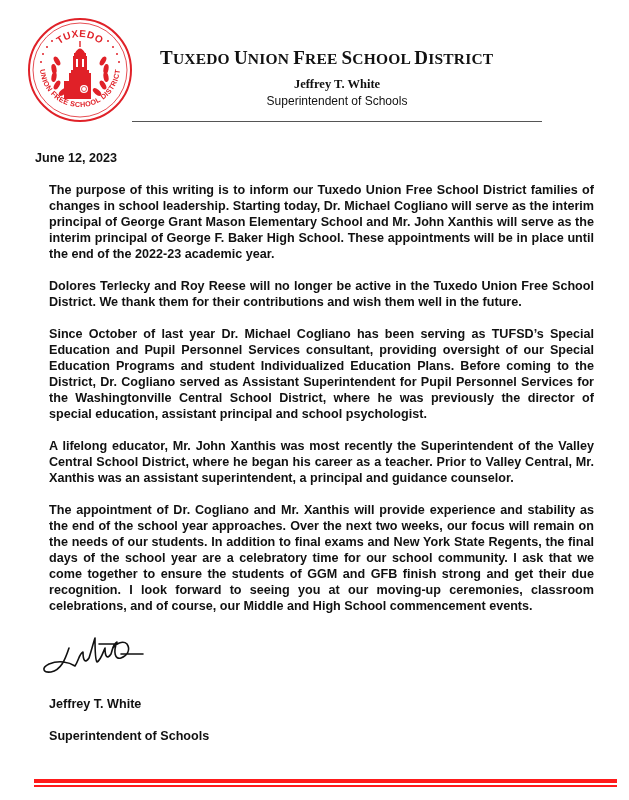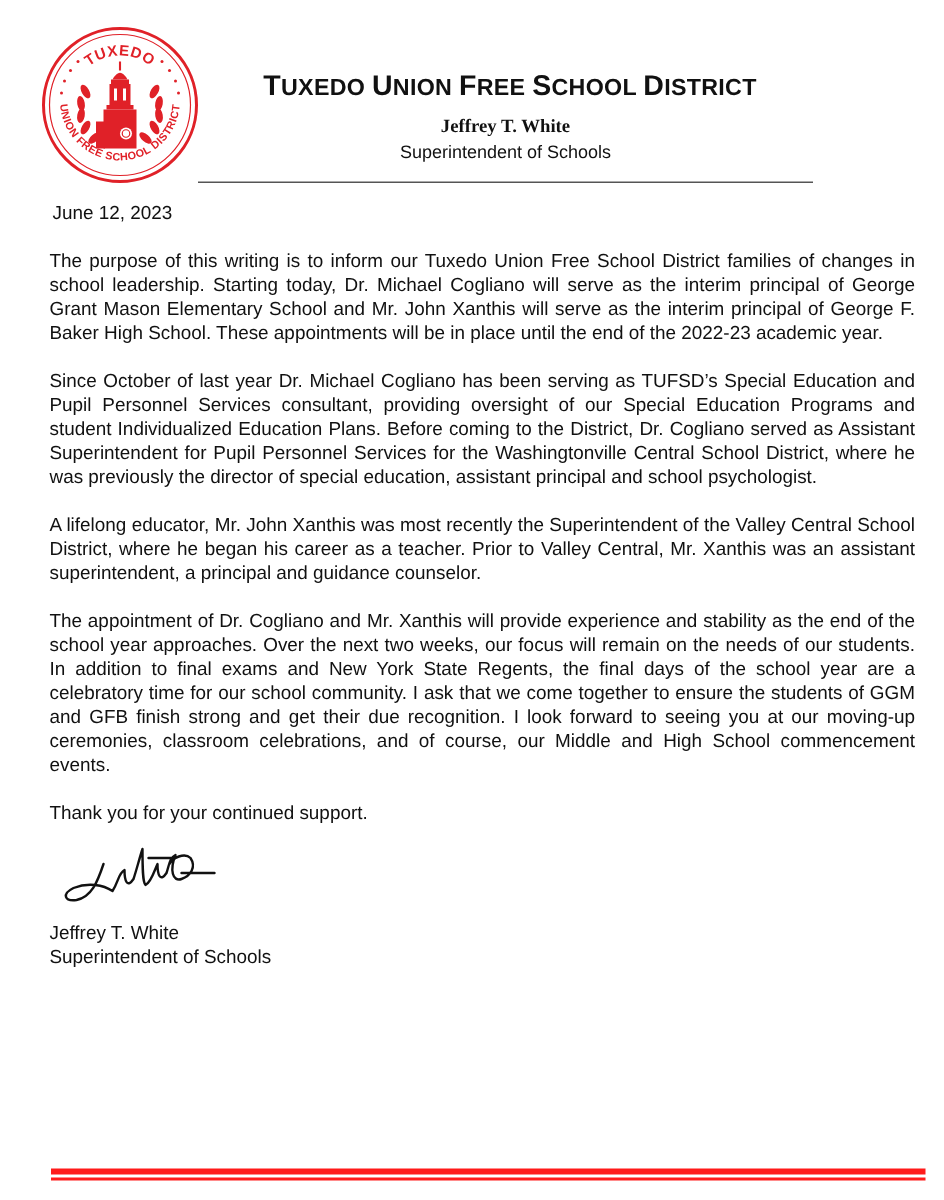--- a/index.html
+++ b/index.html
@@ -1,24 +1,24 @@
 <!DOCTYPE html>
 <html><head>
 <meta charset="utf-8">
 <style>
   html, body { margin: 0; padding: 0; background: #ffffff; }
   body { width: 629px; height: 800px; position: relative; overflow: hidden; font-family: "Liberation Sans", sans-serif; color: #111; }
   .logo { position: absolute; left: 27px; top: 17px; width: 106px; height: 106px; }
-  .district { position: absolute; left: 160px; top: 47px; width: 360px; text-align: center; font-family: Liberation Sans, sans-serif; font-weight: bold; font-size: 15.5px; letter-spacing: 0.2px; color: #111; white-space: nowrap; }
+  .district { position: absolute; left: 160px; top: 47px; width: 360px; text-align: left; font-family: Liberation Serif, serif; font-weight: bold; font-size: 15.5px; letter-spacing: 0.2px; color: #111; white-space: nowrap; }
   .district .cap { font-size: 19px; }
   .supt-name { position: absolute; left: 132px; width: 410px; top: 77px; text-align: center; font-family: "Liberation Serif", serif; font-weight: bold; font-size: 12.5px; color: #111; }
   .supt-title { position: absolute; left: 132px; width: 410px; top: 94px; text-align: center; font-family: "Liberation Sans", sans-serif; font-size: 12px; color: #111; }
   .header-rule { position: absolute; left: 132px; width: 410px; top: 121px; height: 0; border-top: 1.5px solid #555; }
   .body { position: absolute; left: 33px; width: 577px; top: 134px; font-size: 12.6px; line-height: 16px; }
-  .body p { margin: 0; text-align: justify; }
+  .body p { margin: 16px; text-align: justify; font-weight: bold; }
   .date { margin-left: 2px !important; margin-bottom: 16px !important; }
   .greet { margin-bottom: 16px !important; }
   .para { margin-bottom: 16px !important; }
   .closing { margin-bottom: 8px !important; }
   .signature { display: block; width: 110px; height: 50px; margin-left: 6px; margin-bottom: 6px; }
   .footer-thick { position: absolute; left: 34px; width: 583px; top: 779px; height: 4px; background: #ff1a1a; }
   .footer-thin { position: absolute; left: 34px; width: 583px; top: 785px; height: 1.5px; background: #ff1a1a; }
 </style>
 </head>
 <body>
@@ -80,24 +80,24 @@
 <div class="district">
   <span class="cap">T</span><span>UXEDO </span><span class="cap">U</span><span>NION </span><span class="cap">F</span><span>REE </span><span class="cap">S</span><span>CHOOL </span><span class="cap">D</span><span>ISTRICT</span>
 </div>
 <div class="supt-name">Jeffrey T. White</div>
 <div class="supt-title">Superintendent of Schools</div>
 <div class="header-rule"></div>
 
 <div class="body">
   <p class="date">June 12, 2023</p>
   <p class="para">The purpose of this writing is to inform our Tuxedo Union Free School District families of changes in school leadership. Starting today, Dr. Michael Cogliano will serve as the interim principal of George Grant Mason Elementary School and Mr. John Xanthis will serve as the interim principal of George F. Baker High School. These appointments will be in place until the end of the 2022-23 academic year.</p>
+  <p class="para">Dolores Terlecky and Roy Reese will no longer be active in the Tuxedo Union Free School District. We thank them for their contributions and wish them well in the future.</p>
   <p class="para">Since October of last year Dr. Michael Cogliano has been serving as TUFSD’s Special Education and Pupil Personnel Services consultant, providing oversight of our Special Education Programs and student Individualized Education Plans. Before coming to the District, Dr. Cogliano served as Assistant Superintendent for Pupil Personnel Services for the Washingtonville Central School District, where he was previously the director of special education, assistant principal and school psychologist.</p>
   <p class="para">A lifelong educator, Mr. John Xanthis was most recently the Superintendent of the Valley Central School District, where he began his career as a teacher. Prior to Valley Central, Mr. Xanthis was an assistant superintendent, a principal and guidance counselor.</p>
   <p class="para">The appointment of Dr. Cogliano and Mr. Xanthis will provide experience and stability as the end of the school year approaches. Over the next two weeks, our focus will remain on the needs of our students. In addition to final exams and New York State Regents, the final days of the school year are a celebratory time for our school community. I ask that we come together to ensure the students of GGM and GFB finish strong and get their due recognition. I look forward to seeing you at our moving-up ceremonies, classroom celebrations, and of course, our Middle and High School commencement events.</p>
-  <p class="closing">Thank you for your continued support.</p>
   <svg class="signature" viewBox="0 0 110 50">
     <path d="M 30 18 C 26 30, 22 40, 12 42 C 4 43, 2 38, 10 34 C 20 30, 30 32, 36 36 C 40 30, 40 24, 44 22 C 44 30, 46 34, 50 28 C 52 22, 54 14, 56 8 C 56 20, 56 30, 58 32 C 62 30, 64 22, 66 18 C 66 26, 68 30, 72 24 C 74 18, 74 14, 78 12 C 74 22, 76 30, 82 28 C 88 26, 92 20, 88 14 C 84 10, 76 14, 74 18 M 60 14 L 78 14 M 82 24 L 104 24" fill="none" stroke="#111" stroke-width="1.6" stroke-linecap="round" stroke-linejoin="round"></path>
   </svg>
   <p>Jeffrey T. White</p>
   <p>Superintendent of Schools</p>
 </div>
 
 <div class="footer-thick"></div>
 <div class="footer-thin"></div>
 

